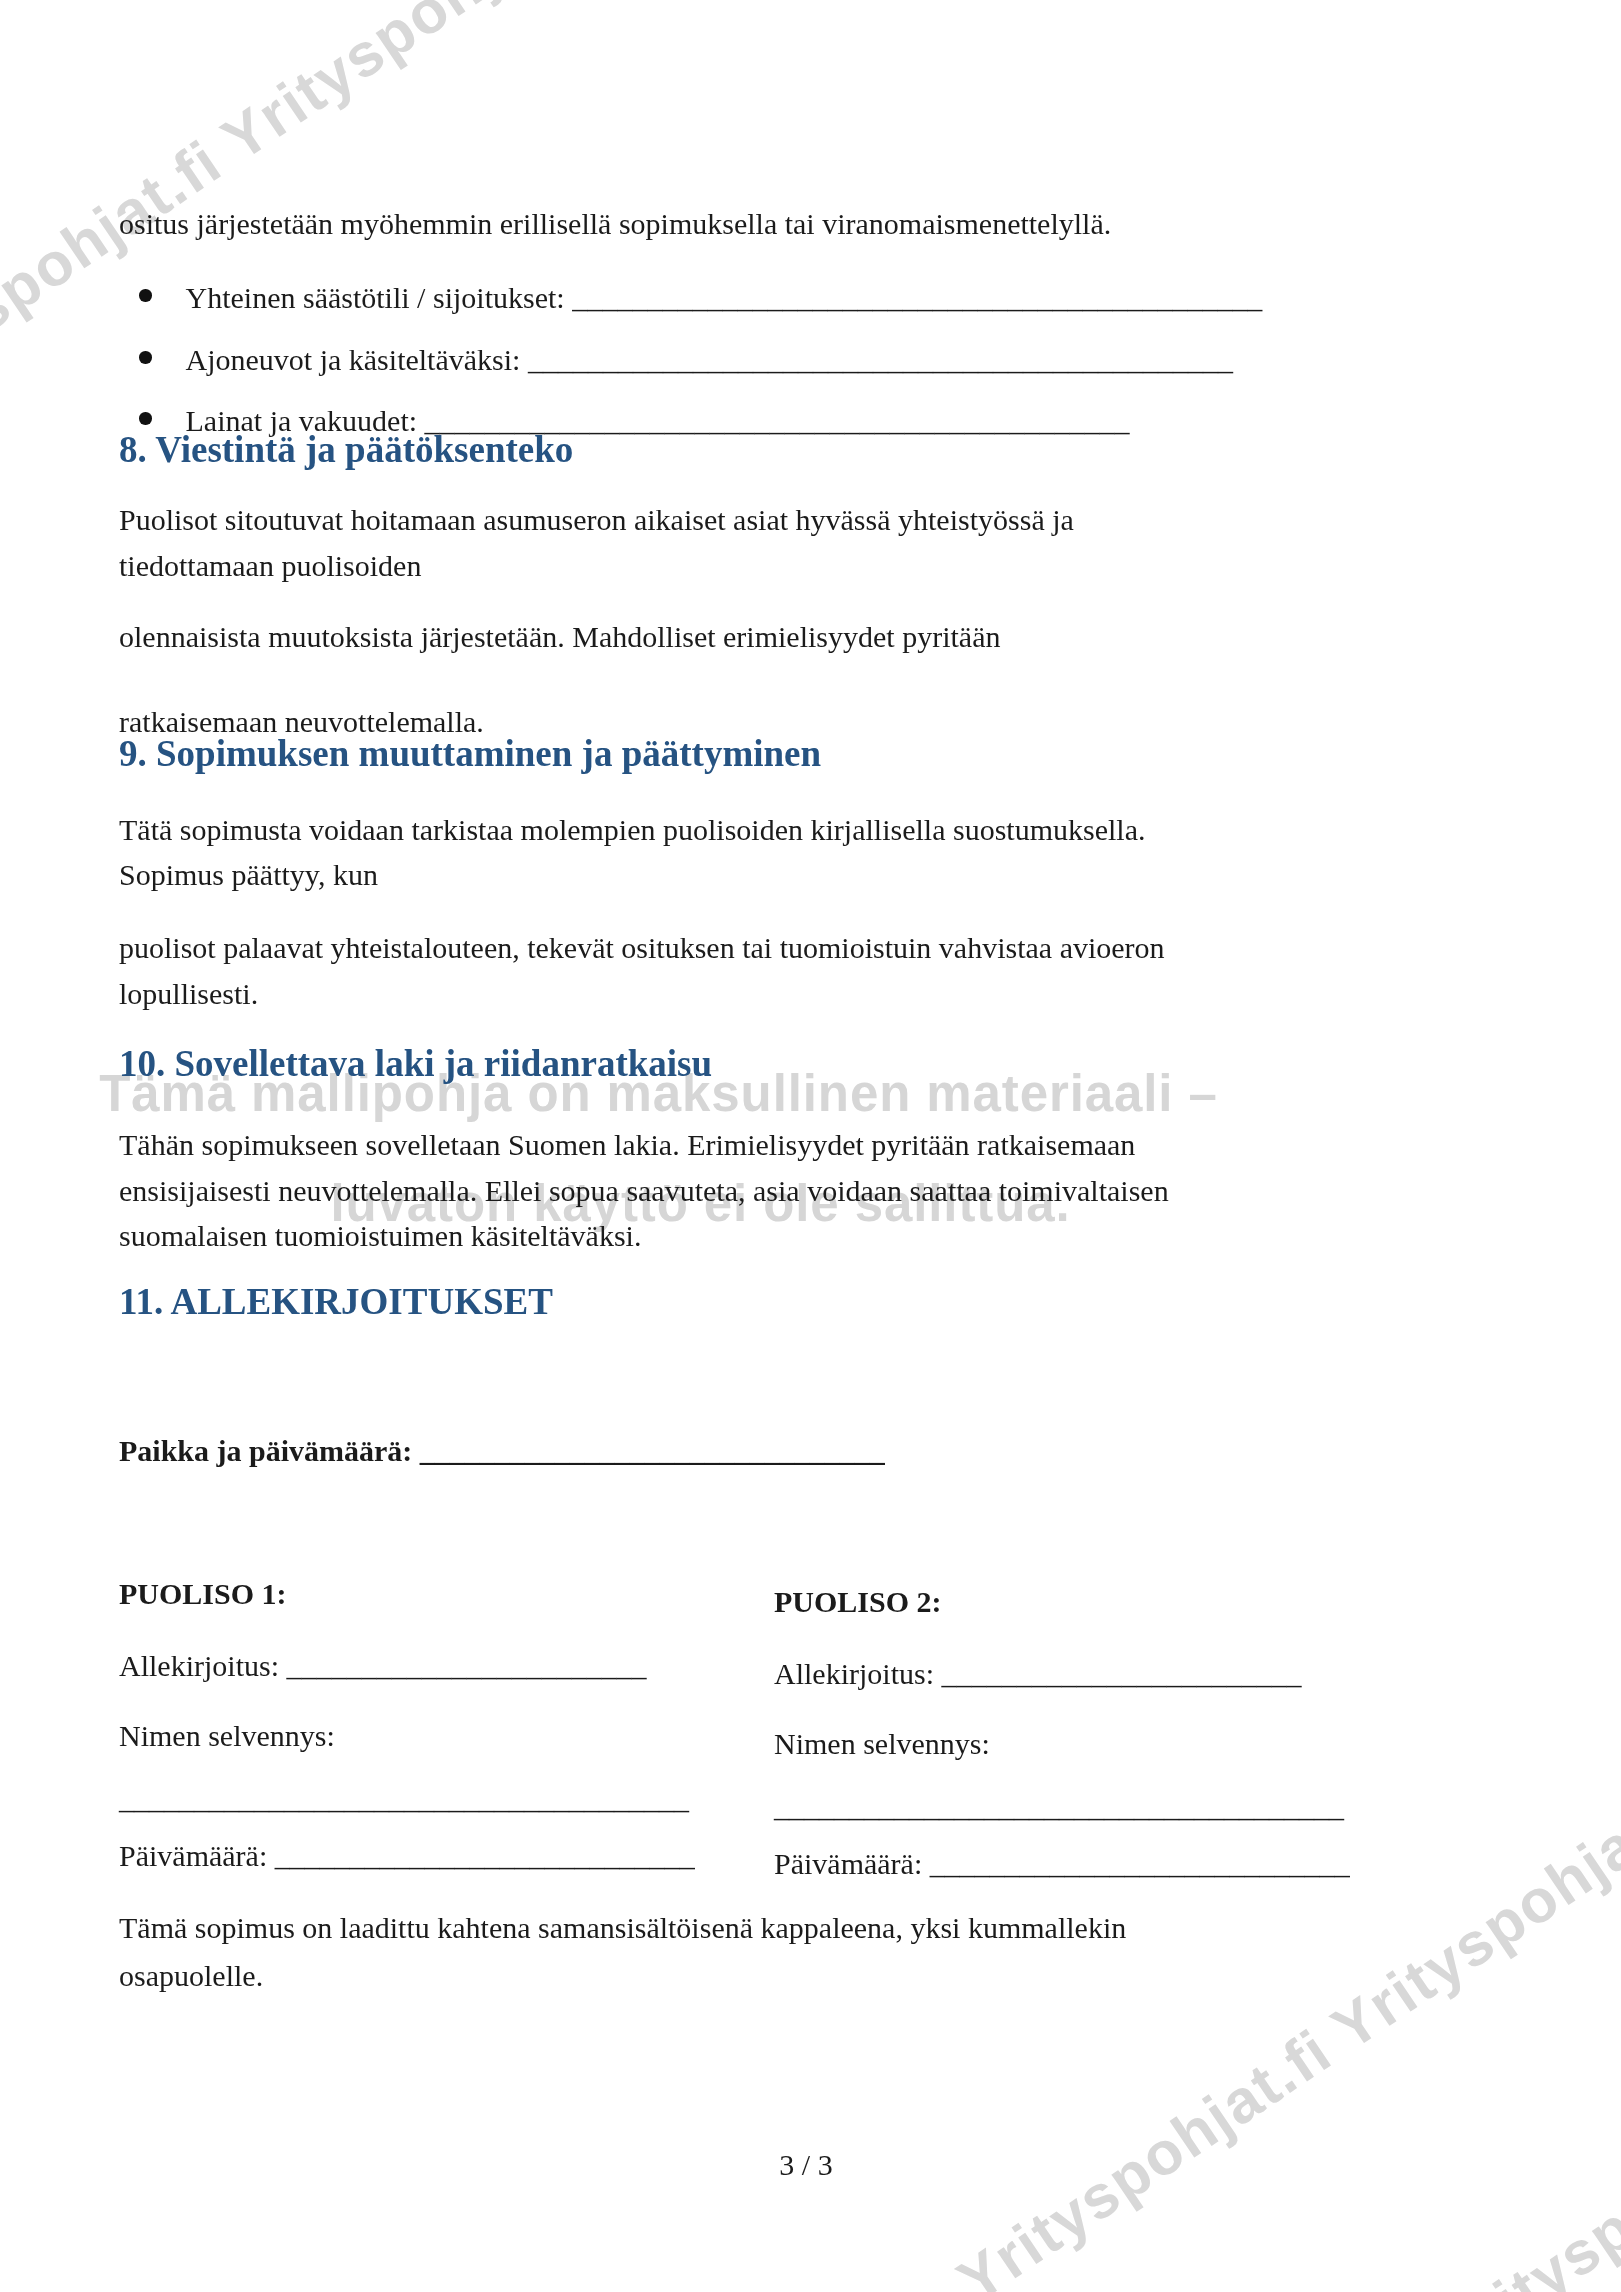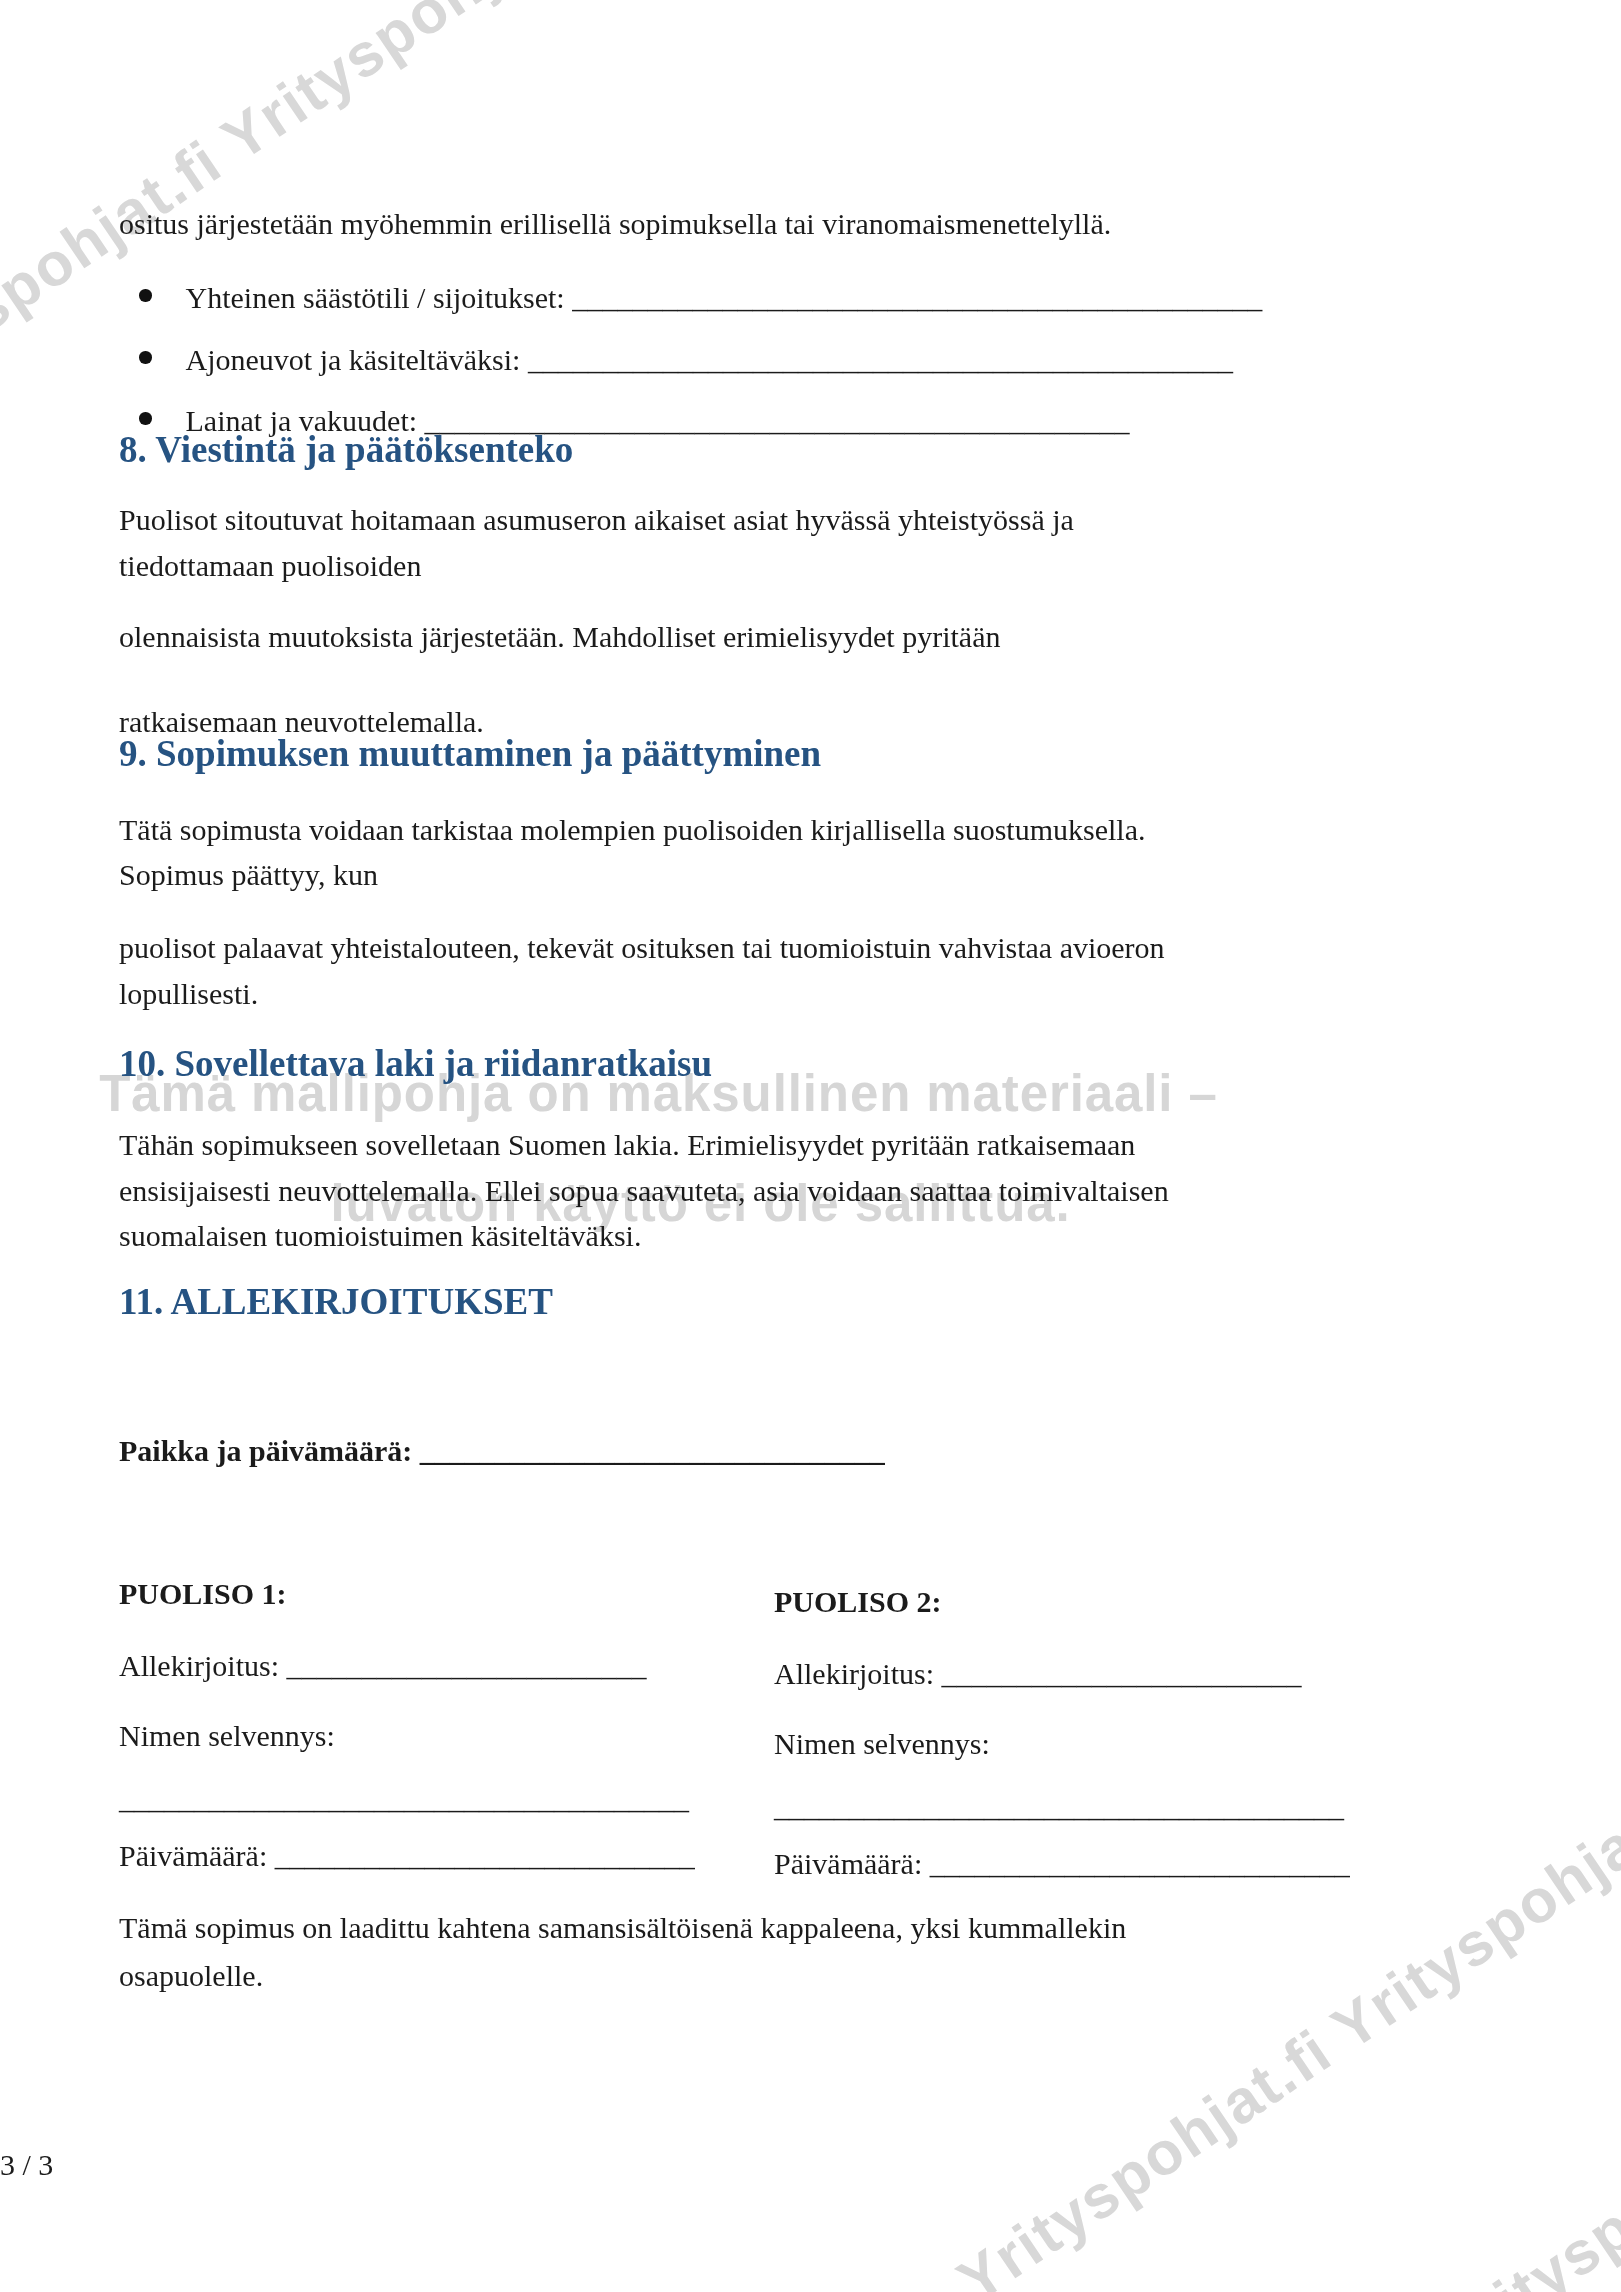--- a/index.html
+++ b/index.html
@@ -78,21 +78,21 @@
   .bullet-text{
     font-size:30px;
     line-height:1.45;
     white-space:nowrap;
   }
   .col2{left:774px;margin-top:8px;}
   .page-number{
     position:absolute;
     left:0;top:2148px;
     width:1612px;
-    text-align:left;
+    text-align:center;
     font-size:30px;
     z-index:1;
   }
 </style>
 </head>
 <body>
 
 <div class="page">
 
   <div class="wm wm-strip" id="wm-top-left">spohjat.fi Yrityspohjat.fi Yrityspohjat.fi</div>

